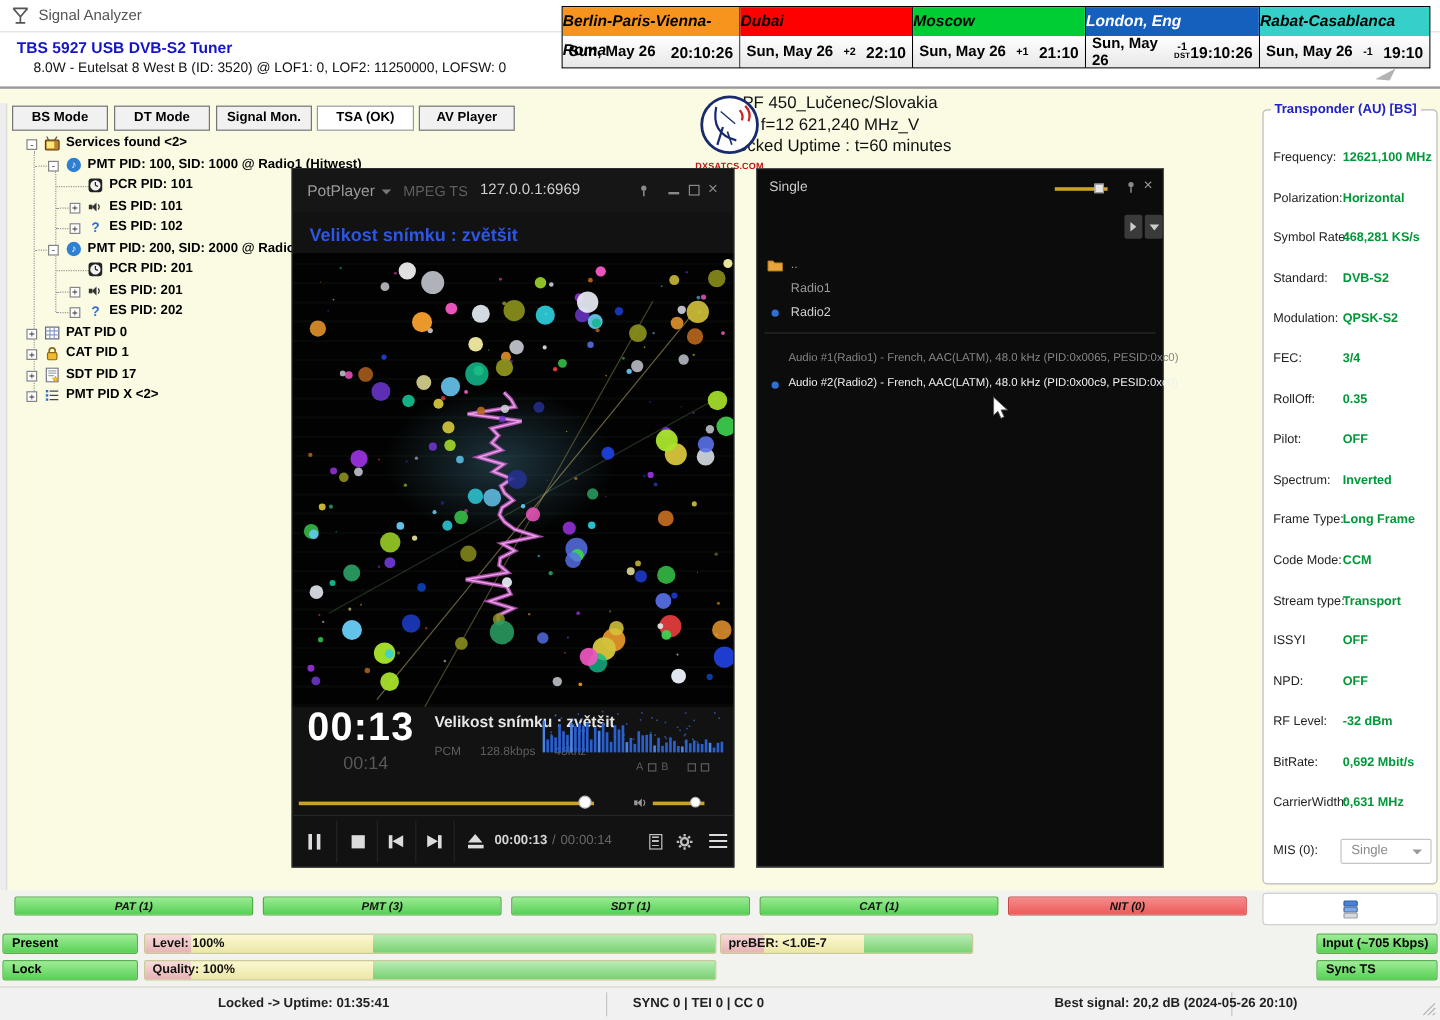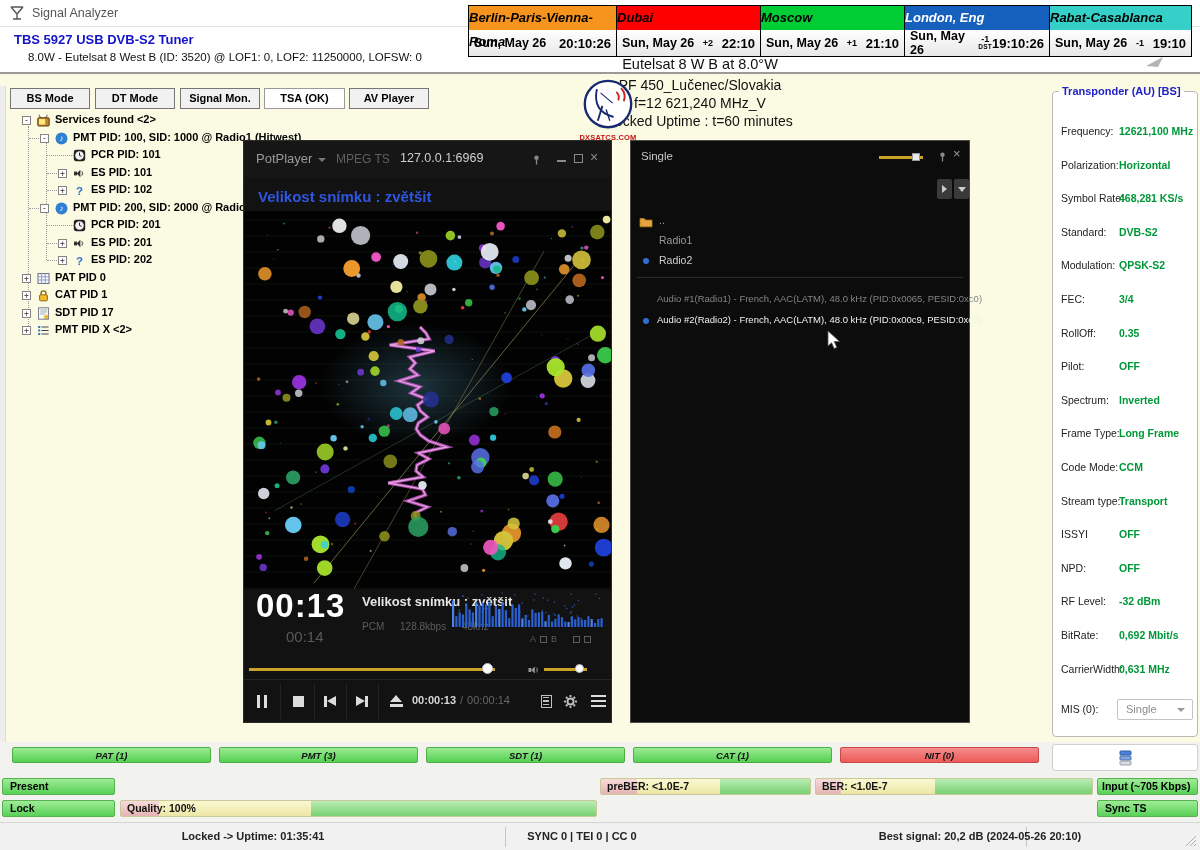--- a/index.html
+++ b/index.html
@@ -210,21 +210,20 @@
             <i></i>
           </span>
           <span class="c-time">19:10</span>
         </div>
       </div>
     </div>
   <svg id="stamp-mark" width="20" height="13" viewBox="0 0 20 13">
       <polygon points="0,11 17,2 12,12" fill="#9a9a9a" opacity="0.75"></polygon>
     </svg>
 
-  <div class="hdr-center" id="hc1">Eutelsat 8 W B at 8.0°W</div>
   <div class="hdr-center" id="hc2">PF 450_Lučenec/Slovakia</div>
   <div class="hdr-center" id="hc3">f=12 621,240 MHz_V</div>
   <div class="hdr-center" id="hc4">Locked Uptime : t=60 minutes</div>
 
   <div id="logo">
     <svg width="52" height="52" viewBox="0 0 56 56">
       <circle cx="28" cy="28" r="25" fill="#fff" stroke="#1a2a6e" stroke-width="2.5"></circle>
       <path d="M16 12 Q11 36 34 42" stroke="#1a2a6e" fill="none" stroke-width="2"></path>
       <line x1="22" y1="30" x2="17" y2="46" stroke="#1a2a6e" stroke-width="2"></line>
       <line x1="26" y1="34" x2="30" y2="46" stroke="#1a2a6e" stroke-width="1.5"></line>
@@ -898,23 +897,23 @@
   <div id="table-bars">
       <div class="tbar ok" style="left:12px;width:199px">PAT (1)</div>
       <div class="tbar ok" style="left:219px;width:199px">PMT (3)</div>
       <div class="tbar ok" style="left:426px;width:199px">SDT (1)</div>
       <div class="tbar ok" style="left:633px;width:199px">CAT (1)</div>
       <div class="tbar bad" style="left:840px;width:199px">NIT (0)</div>
     </div>
 
   <div class="gbtn" style="left:2px;top:778px;width:113px">Present</div>
   <div class="gbtn" style="left:2px;top:800px;width:113px">Lock</div>
+  <div class="meter" id="m-level" style="left:120px;top:778px;width:477px">Level: 100%</div>
   <div class="meter" id="m-quality" style="left:120px;top:800px;width:477px">Quality: 100%</div>
   <div class="meter" id="m-preber" style="left:600px;top:778px;width:211px">preBER: &lt;1.0E-7</div>
-  <div class="meter" id="m-ber" style="left:815px;top:778px;width:278px">BER: &lt;1.0E-7</div>
   <div class="gbtn" style="left:1097px;top:778px;width:101px;padding-left:4px">Input (~705 Kbps)</div>
   <div class="gbtn" style="left:1097px;top:800px;width:101px">Sync TS</div>
 
   <div id="statusbar">
     <span class="sb-div" style="left:505px"></span>
     <span class="sb-div" style="left:1026px"></span>
     <span class="sb-text" style="left:253px">Locked -&gt; Uptime: 01:35:41</span>
     <span class="sb-text" style="left:582px">SYNC 0 | TEI 0 | CC 0</span>
     <span class="sb-text" style="left:980px">Best signal: 20,2 dB (2024-05-26 20:10)</span>
   </div>

